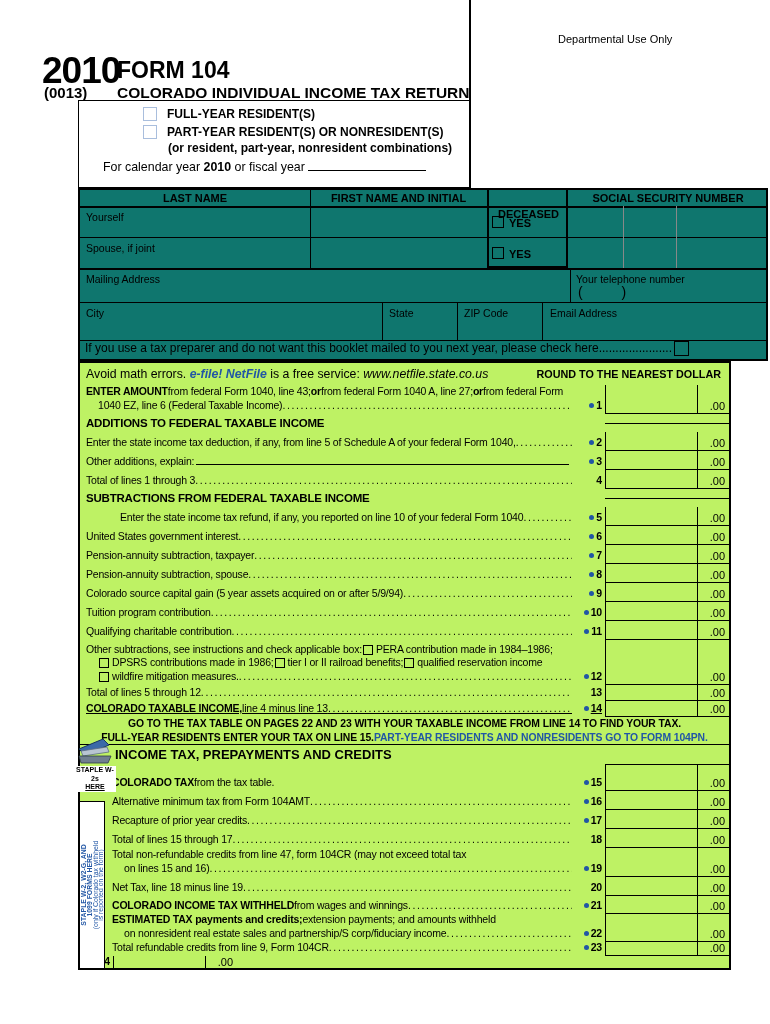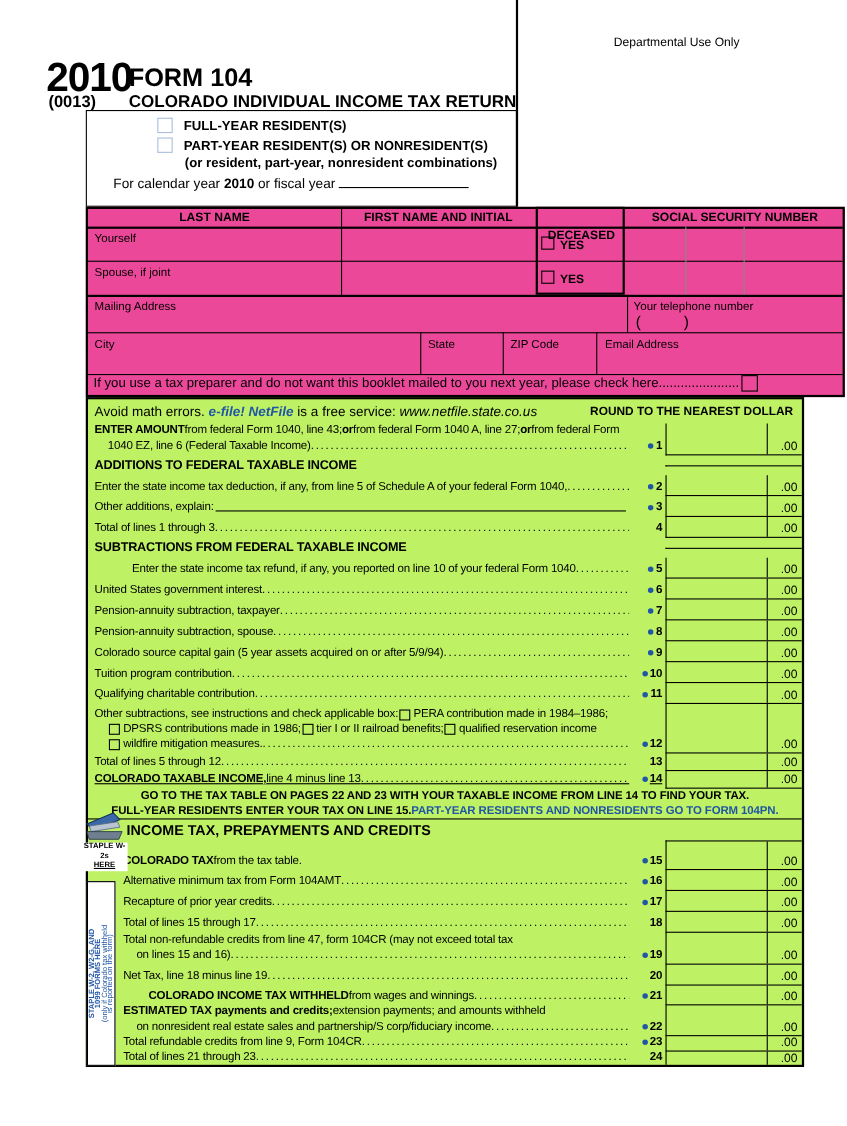--- a/index.html
+++ b/index.html
@@ -18,21 +18,21 @@
 
   
   #res-box{left:78px;top:100px;width:392px;height:88px;border:1.5px solid #000;box-sizing:border-box;}
   .res-row{position:absolute;left:64px;display:flex;align-items:center;font-weight:bold;font-size:12px;}
   .cb-blue{display:inline-block;width:12px;height:12px;border:1.6px solid #a9bedd;background:#fff;margin-right:10px;flex:0 0 auto;}
   #res-note{position:absolute;left:89px;top:40px;font-weight:bold;font-size:12px;}
   #res-cal{position:absolute;left:24px;top:57px;font-size:12.4px;}
   .blank-line{display:inline-block;width:118px;border-bottom:1px solid #000;height:12px;vertical-align:baseline;}
 
   
-  #name-table{left:78px;top:188px;width:690px;height:173px;border:2px solid #000;box-sizing:border-box;background:#ec4899;}
+  #name-table{left:78px;top:188px;width:690px;height:173px;border:2px solid #000;box-sizing:border-box;background:#0f766e;}
   .nt{position:absolute;}
   .nt-h{font-size:11px;font-weight:bold;text-align:center;top:2px;}
   .hl{background:#000;height:1px;left:0;width:686px;}
   .vl{background:#000;width:1px;}
   .lbl{font-size:10.5px;}
   #deceased-frame{left:487px;top:188px;width:81px;height:80px;border:2.5px solid #000;box-sizing:border-box;z-index:3;}
   .cb-yes{display:inline-block;width:10px;height:10px;border:1.2px solid #000;margin-right:5px;vertical-align:-1px;}
   .yes-lbl{font-weight:bold;font-size:11px;}
   #phone-blank{font-size:14px;white-space:pre;}
   #preparer-row{left:85px;top:341px;width:600px;display:flex;align-items:baseline;font-size:12px;white-space:nowrap;}
@@ -495,21 +495,21 @@
           <span class="ldr"></span>
         </div>
       </div>
       <div class="ncol">
         <span>20</span>
       </div>
       <div class="amt">
         <span class="cents">.00</span>
       </div>
     </div>
-    <div class="lrow p2" style="height: 18px; padding-left: 23px;">
+    <div class="lrow p2" style="height: 18px;">
       <div class="tcol">
         <div class="trow">
           <span class="b">COLORADO INCOME TAX WITHHELD</span>
           <span> from wages and winnings</span>
           <span class="ldr"></span>
         </div>
       </div>
       <div class="ncol">
         <span class="blt"></span>
         <span>21</span>
@@ -546,26 +546,20 @@
       </div>
       <div class="ncol">
         <span class="blt"></span>
         <span>23</span>
       </div>
       <div class="amt">
         <span class="cents">.00</span>
       </div>
     </div>
     <div class="lrow p2" style="height: 14px;">
-      <div class="tcol">
-        <div class="trow">
-          <span>Total of lines 21 through 23 </span>
-          <span class="ldr"></span>
-        </div>
-      </div>
       <div class="ncol">
         <span>24</span>
       </div>
       <div class="amt">
         <span class="cents">.00</span>
       </div>
     </div>
     <div id="lines-rows" style="display:contents;"></div>
 </div>
 

